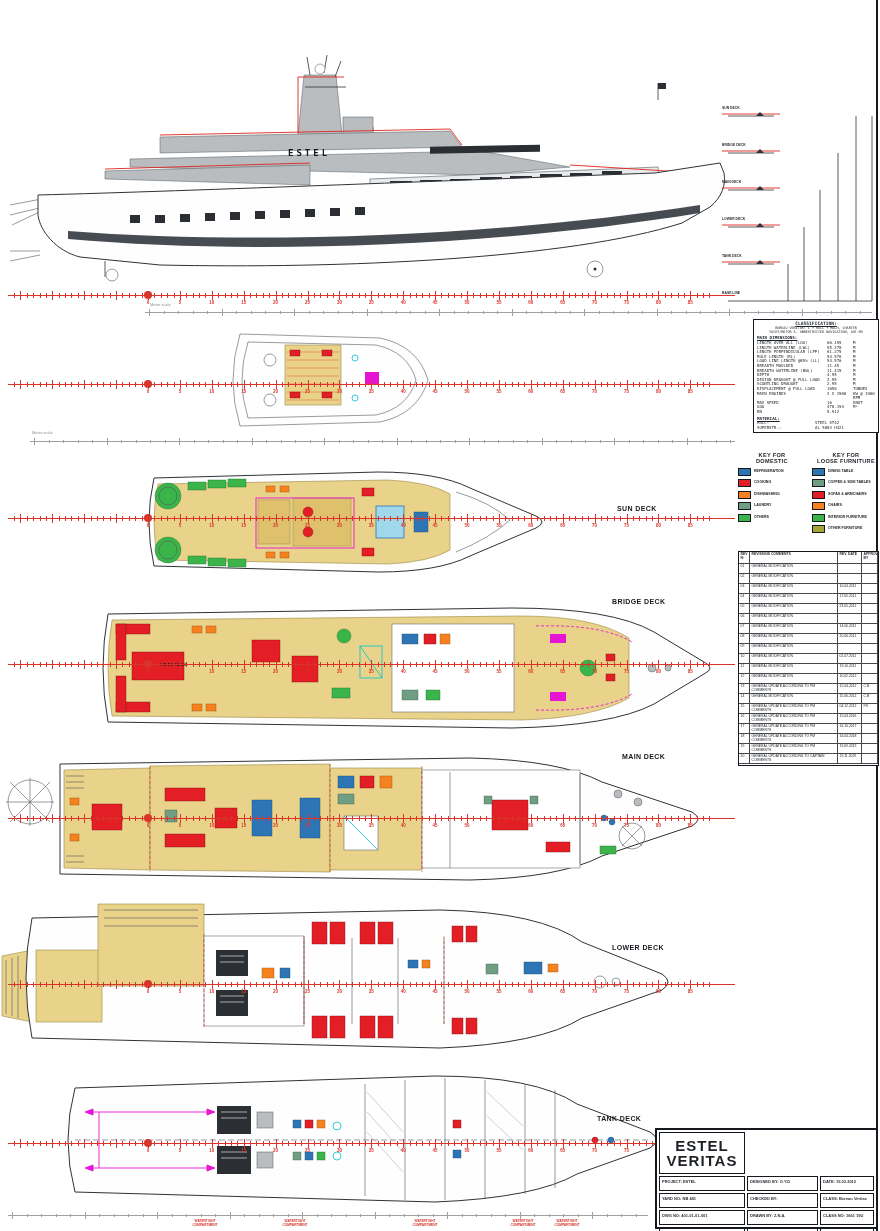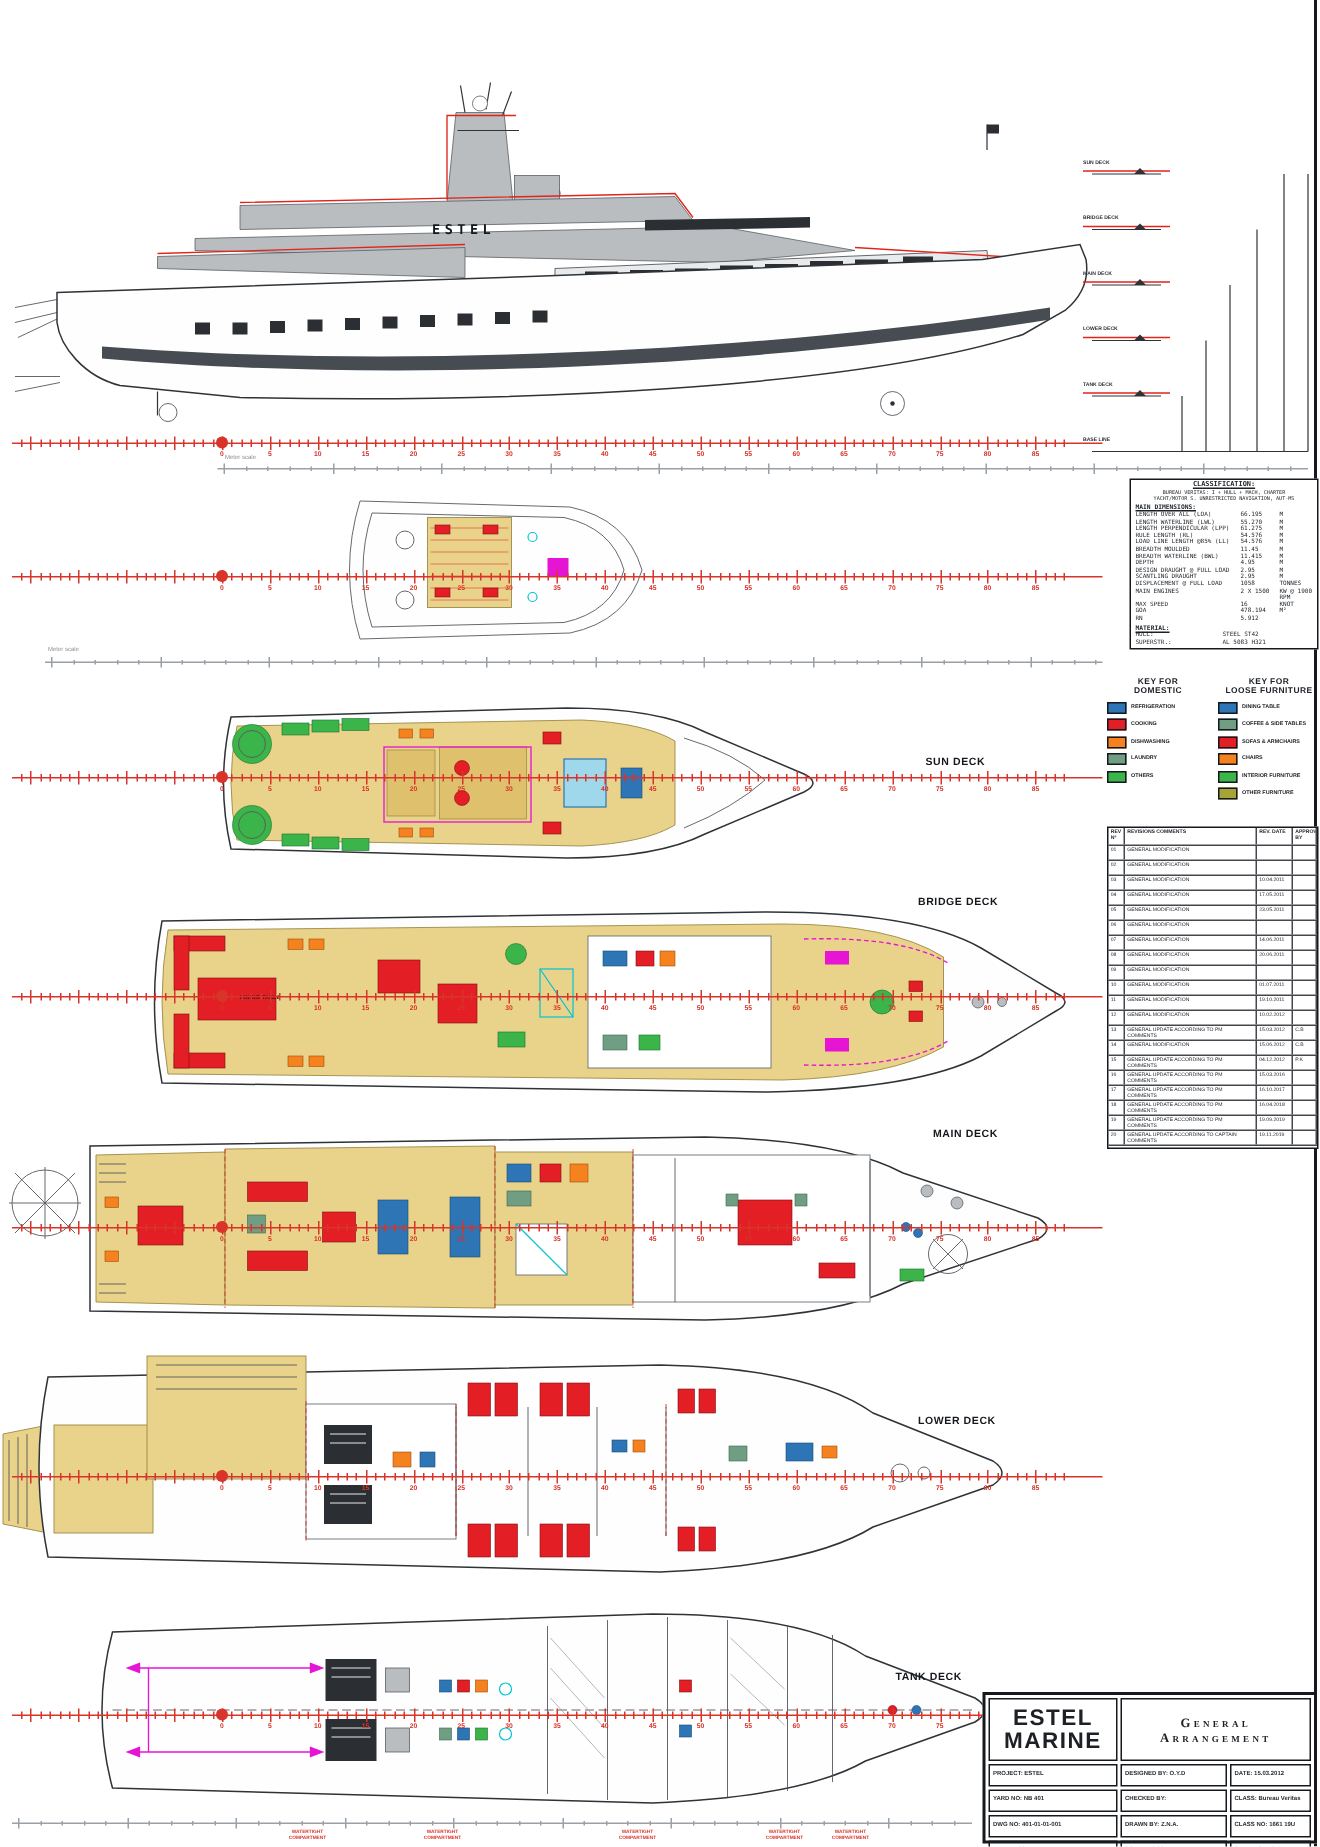--- a/index.html
+++ b/index.html
@@ -1830,25 +1830,21 @@
   <span class="wtlabel" style="left:183px;top:1220px">WATERTIGHT COMPARTMENT</span>
   <span class="wtlabel" style="left:273px;top:1220px">WATERTIGHT COMPARTMENT</span>
   <span class="wtlabel" style="left:403px;top:1220px">WATERTIGHT COMPARTMENT</span>
   <span class="wtlabel" style="left:501px;top:1220px">WATERTIGHT COMPARTMENT</span>
   <span class="wtlabel" style="left:545px;top:1220px">WATERTIGHT COMPARTMENT</span>
 
   <div id="titleblock">
     <div class="tb-head">
       <div class="tb-logo">
         <div>ESTEL</div>
-        <div>MARINE</div>
-      </div>
-      <div class="tb-title">
-        <span>General</span>
-        <span>Arrangement</span>
+        <div>VERITAS</div>
       </div>
     </div>
     <div id="tb-cells">
         <div class="tb-cell">PROJECT: ESTEL</div>
         <div class="tb-cell">DESIGNED BY: O.Y.D</div>
         <div class="tb-cell">DATE: 15.03.2012</div>
         <div class="tb-cell">YARD NO: NB 401</div>
         <div class="tb-cell">CHECKED BY:</div>
         <div class="tb-cell">CLASS: Bureau Veritas</div>
         <div class="tb-cell">DWG NO: 401-01-01-001</div>

